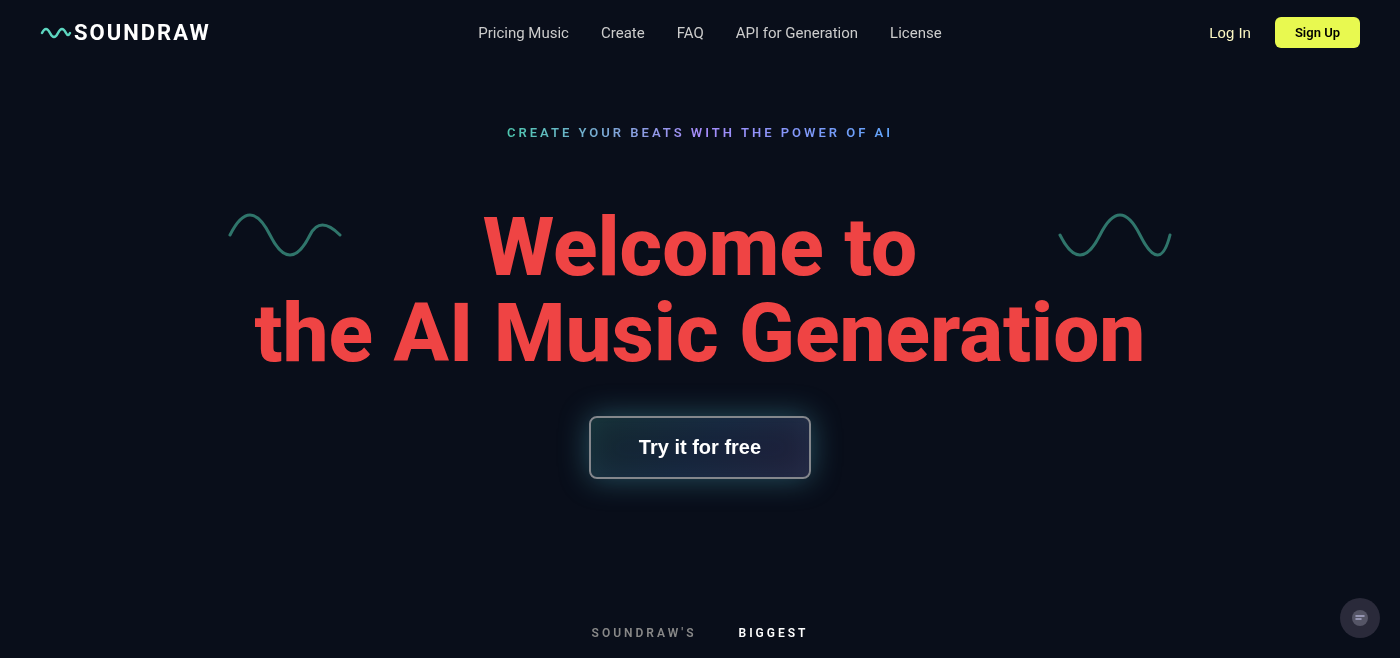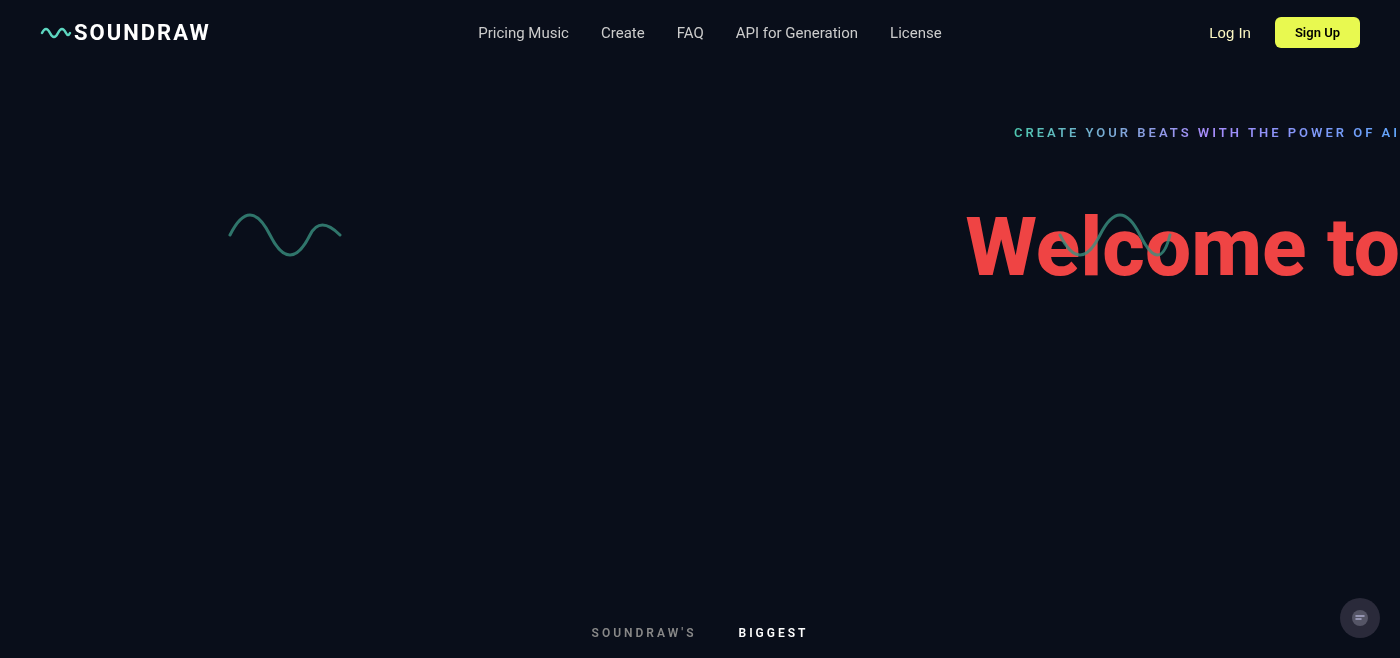--- a/index.html
+++ b/index.html
@@ -90,21 +90,21 @@
       font-size: 13px;
       font-weight: 600;
       cursor: pointer;
       text-decoration: none;
     }
 
     
     .hero {
       display: flex;
       flex-direction: column;
-      align-items: flex-end;
+      align-items: center;
       justify-content: center;
       text-align: center;
       padding-top: 60px;
       position: relative;
     }
 
     .subtitle {
       font-size: 13px;
       font-weight: 600;
       letter-spacing: 3px;
@@ -248,22 +248,26 @@
   <div class="wave-right">
     <svg width="130" height="100" viewBox="0 0 130 100" fill="none" xmlns="http://www.w3.org/2000/svg">
       <path d="M10 50 Q30 90, 50 50 Q70 10, 90 50 Q110 90, 120 50" stroke="#3a9080" stroke-width="3" fill="none" stroke-linecap="round" opacity="0.8"></path>
     </svg>
   </div>
 
   <p class="subtitle">CREATE YOUR BEATS WITH THE POWER OF AI</p>
 
   <h1 class="hero-title">
     <span>Welcome to</span><br>
+    <span>the AI Music Generation</span>
   </h1>
 
+  <button class="try-btn">
+    <span>Try it for free</span>
+  </button>
 </section>
 
 <div class="bottom-text">
   <span>SOUNDRAW'S <span class="highlight">BIGGEST</span></span>
 </div>
 
 <div class="chat-bubble">
   <svg width="20" height="20" viewBox="0 0 20 20" fill="none" xmlns="http://www.w3.org/2000/svg">
     <circle cx="10" cy="10" r="8" fill="#555566"></circle>
     <path d="M6 8h8M6 11h5" stroke="#aaaacc" stroke-width="1.5" stroke-linecap="round"></path>

